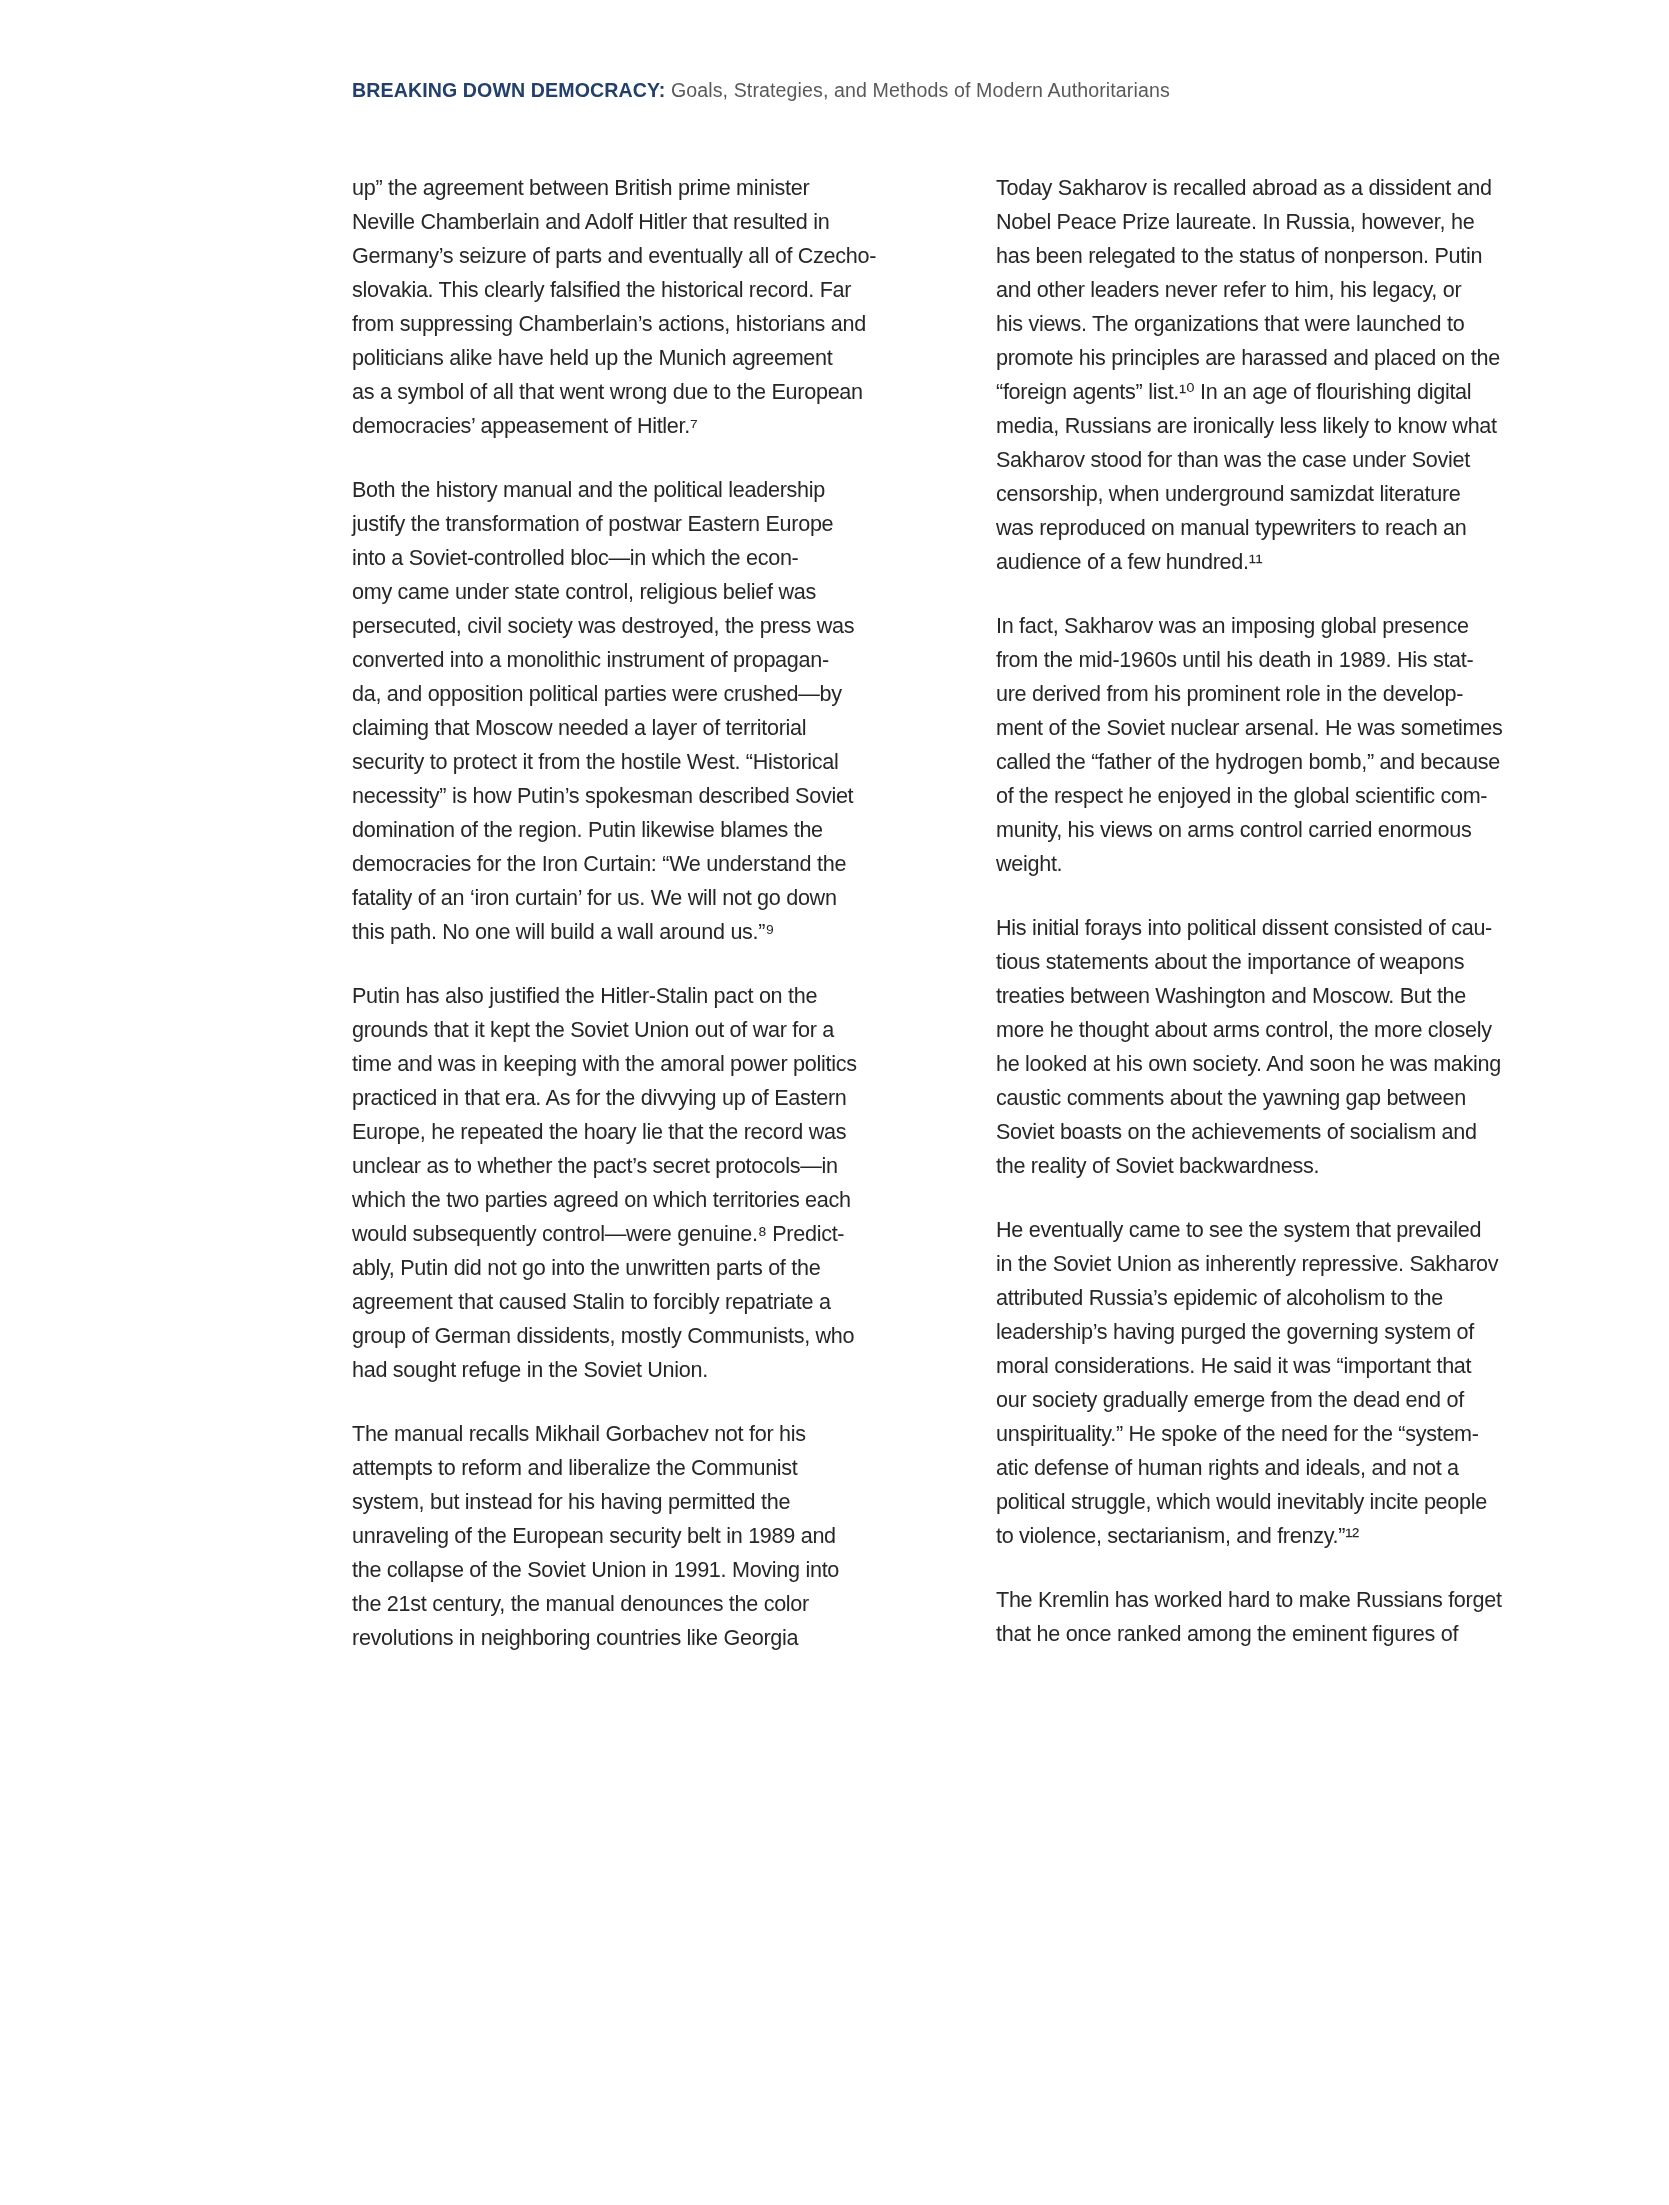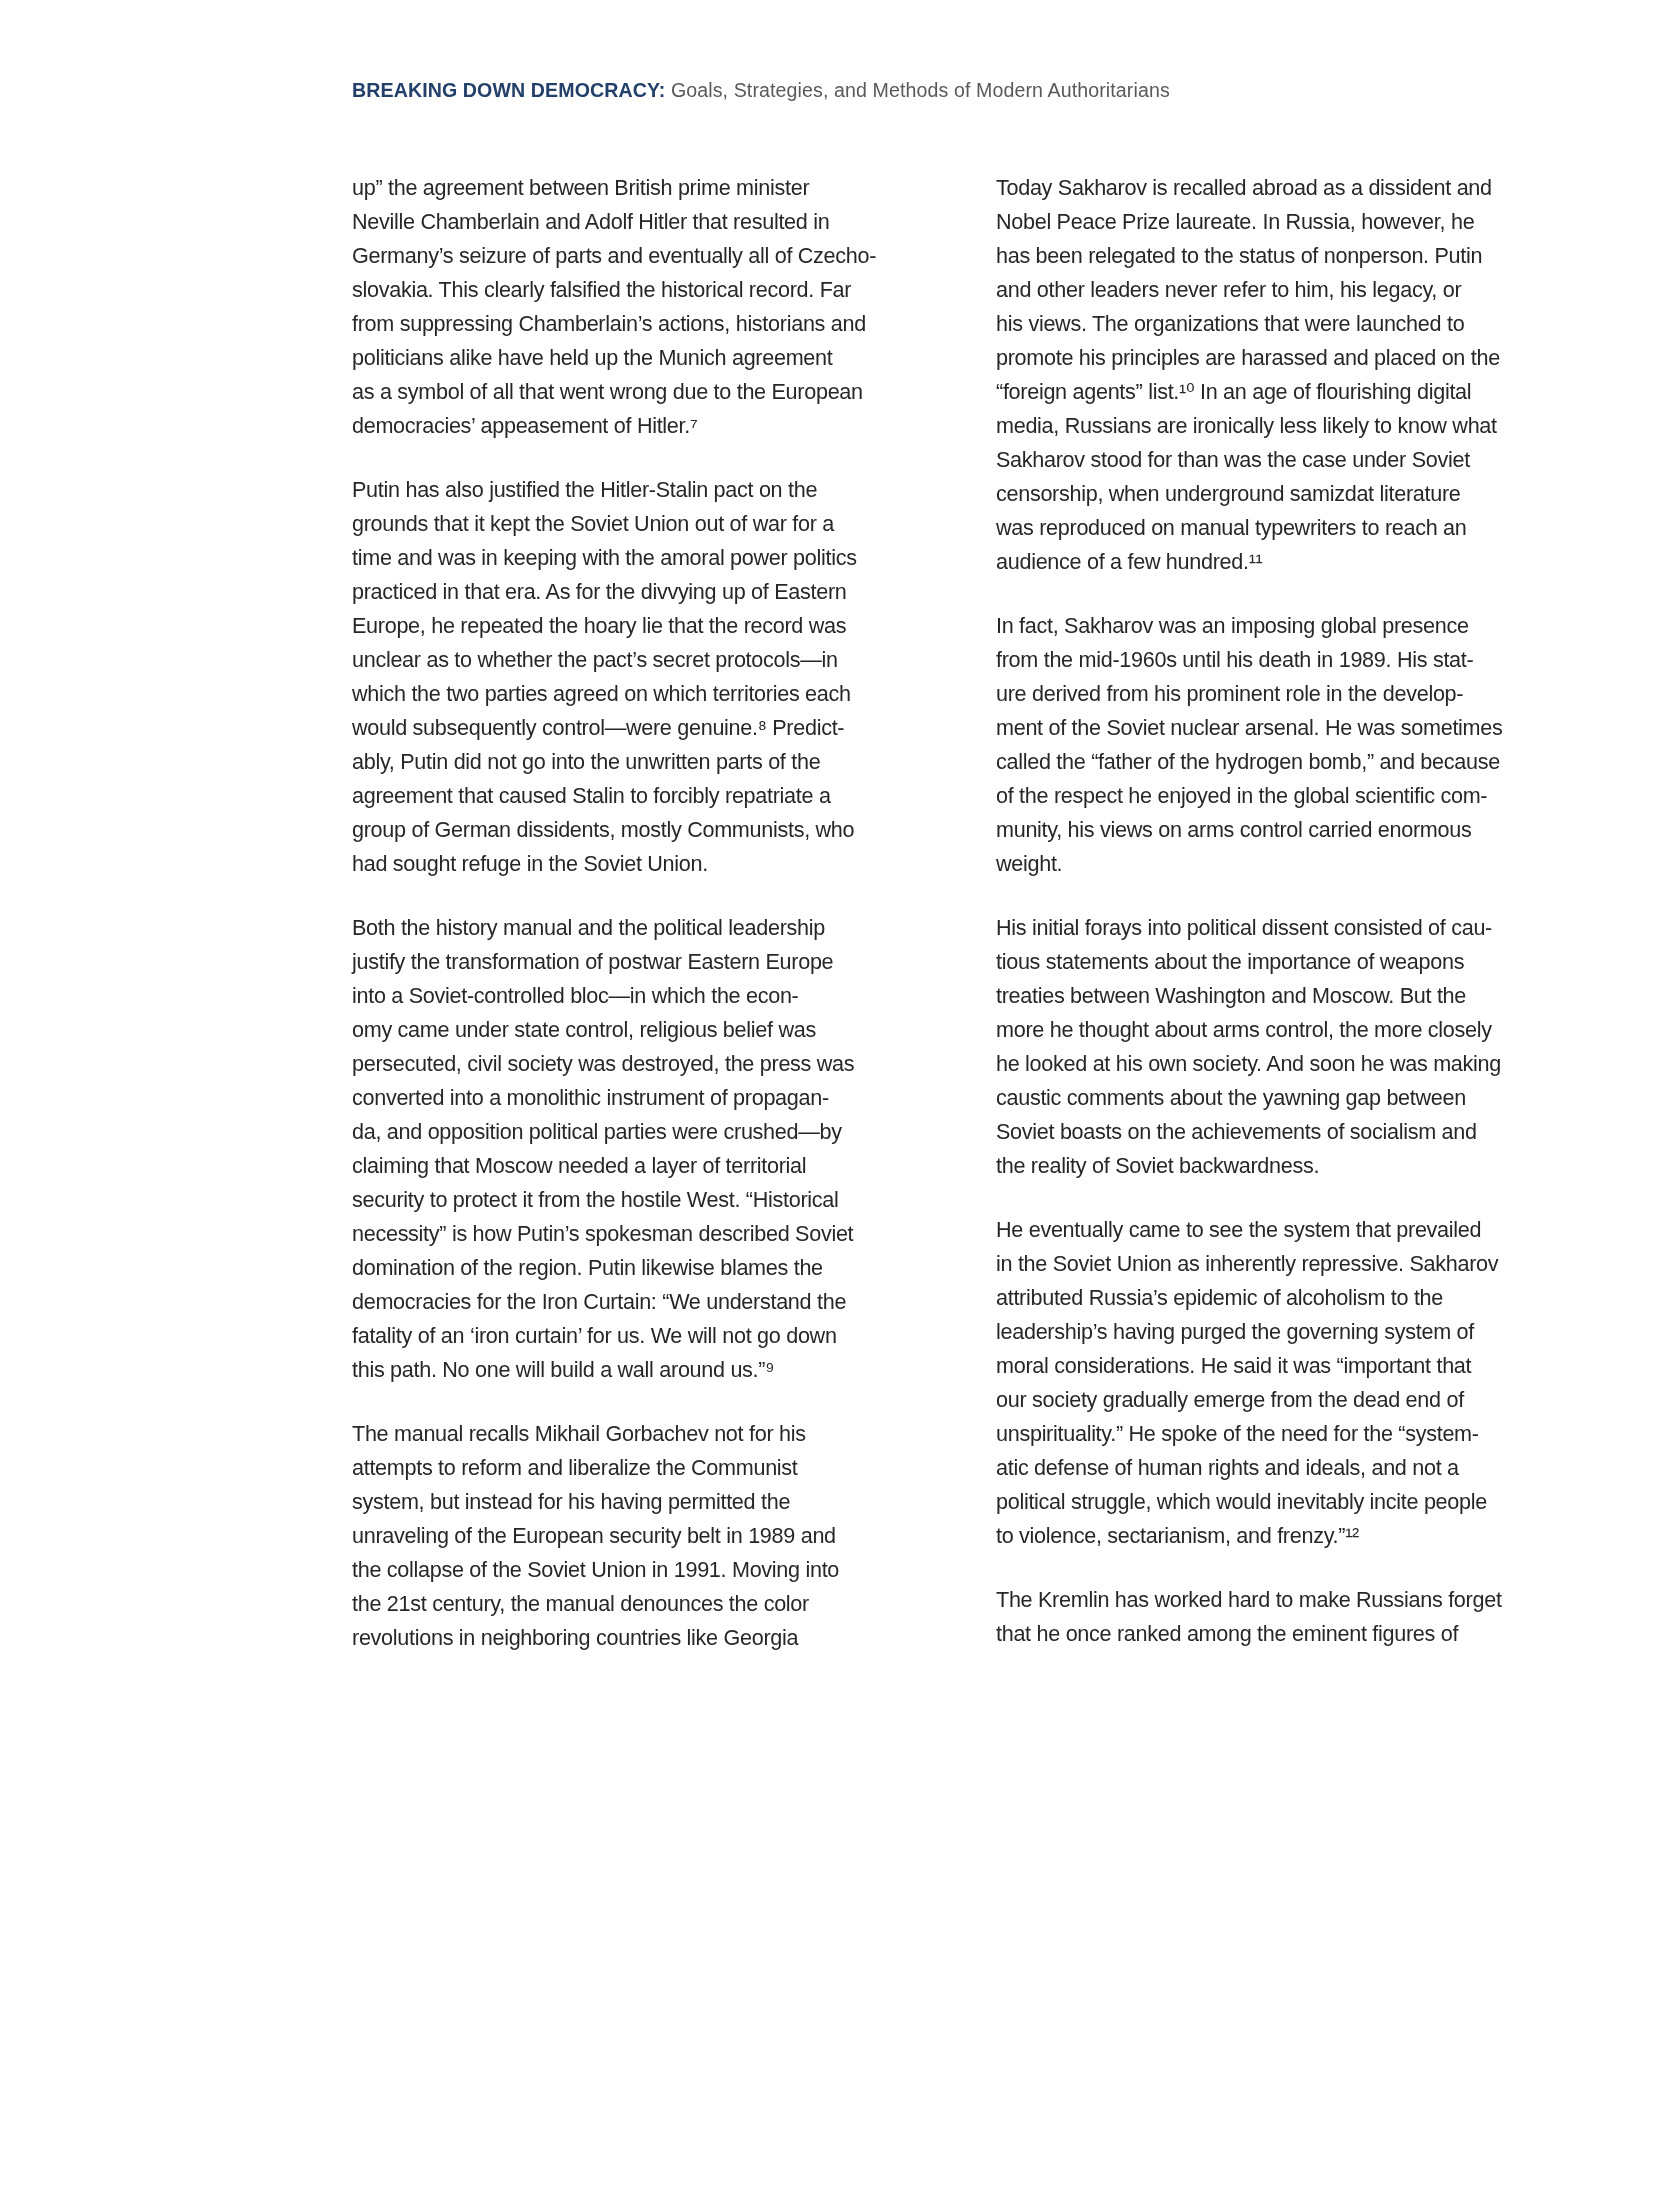--- a/index.html
+++ b/index.html
@@ -100,46 +100,46 @@
 
     <div class="col">
       <p>up” the agreement between British prime minister
 Neville Chamberlain and Adolf Hitler that resulted in
 Germany’s seizure of parts and eventually all of Czecho-
 slovakia. This clearly falsified the historical record. Far
 from suppressing Chamberlain’s actions, historians and
 politicians alike have held up the Munich agreement
 as a symbol of all that went wrong due to the European
 democracies’ appeasement of Hitler.⁷</p>
-      <p>Putin has also justified the Hitler-Stalin pact on the
-grounds that it kept the Soviet Union out of war for a
-time and was in keeping with the amoral power politics
-practiced in that era. As for the divvying up of Eastern
-Europe, he repeated the hoary lie that the record was
-unclear as to whether the pact’s secret protocols—in
-which the two parties agreed on which territories each
-would subsequently control—were genuine.⁸ Predict-
-ably, Putin did not go into the unwritten parts of the
-agreement that caused Stalin to forcibly repatriate a
-group of German dissidents, mostly Communists, who
-had sought refuge in the Soviet Union.</p>
       <p>Both the history manual and the political leadership
 justify the transformation of postwar Eastern Europe
 into a Soviet-controlled bloc—in which the econ-
 omy came under state control, religious belief was
 persecuted, civil society was destroyed, the press was
 converted into a monolithic instrument of propagan-
 da, and opposition political parties were crushed—by
 claiming that Moscow needed a layer of territorial
 security to protect it from the hostile West. “Historical
 necessity” is how Putin’s spokesman described Soviet
 domination of the region. Putin likewise blames the
 democracies for the Iron Curtain: “We understand the
 fatality of an ‘iron curtain’ for us. We will not go down
 this path. No one will build a wall around us.”⁹</p>
+      <p>Putin has also justified the Hitler-Stalin pact on the
+grounds that it kept the Soviet Union out of war for a
+time and was in keeping with the amoral power politics
+practiced in that era. As for the divvying up of Eastern
+Europe, he repeated the hoary lie that the record was
+unclear as to whether the pact’s secret protocols—in
+which the two parties agreed on which territories each
+would subsequently control—were genuine.⁸ Predict-
+ably, Putin did not go into the unwritten parts of the
+agreement that caused Stalin to forcibly repatriate a
+group of German dissidents, mostly Communists, who
+had sought refuge in the Soviet Union.</p>
       <p>The manual recalls Mikhail Gorbachev not for his
 attempts to reform and liberalize the Communist
 system, but instead for his having permitted the
 unraveling of the European security belt in 1989 and
 the collapse of the Soviet Union in 1991. Moving into
 the 21st century, the manual denounces the color
 revolutions in neighboring countries like Georgia
 and Ukraine as Western-backed schemes to replace
 pro-Russian leaders with pro-American usurpers. In
 this view, the centuries may change and the Soviet

